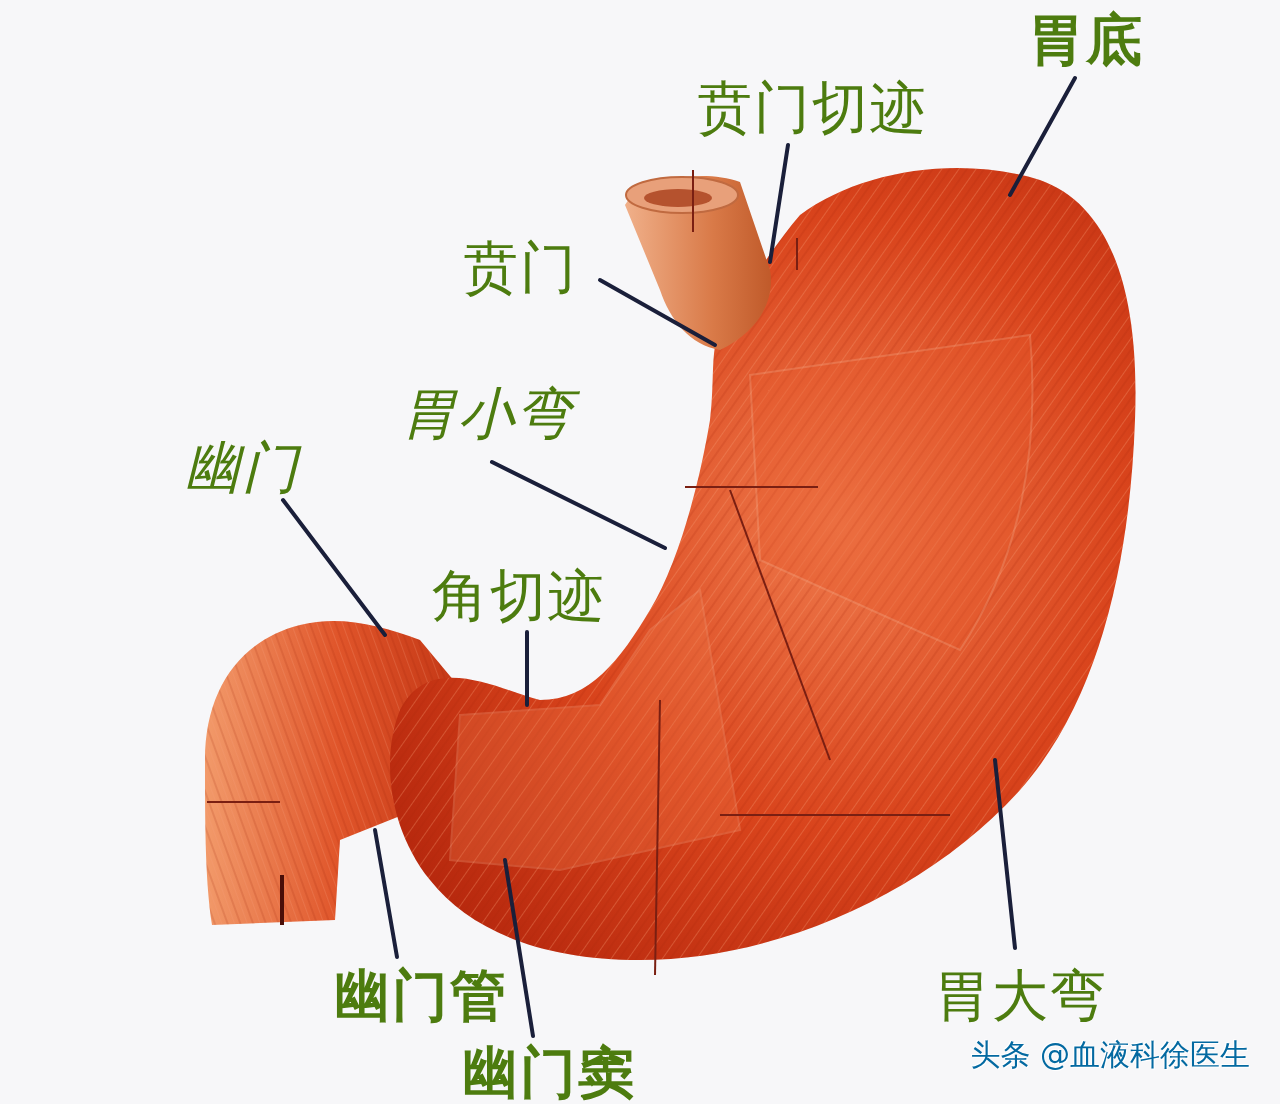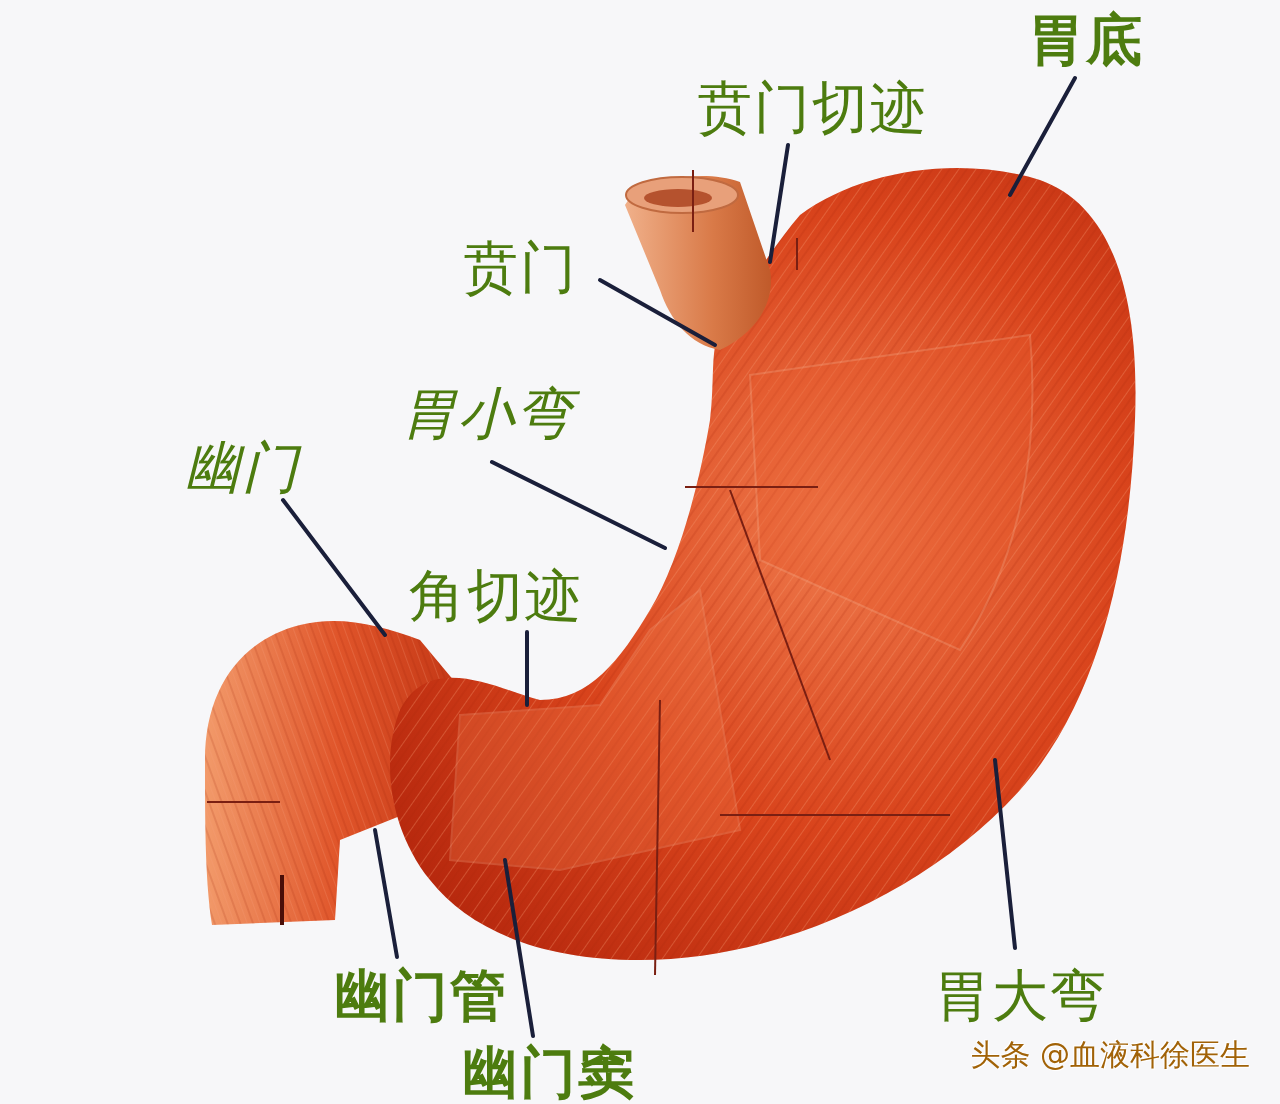--- a/index.html
+++ b/index.html
@@ -18,21 +18,21 @@
     line-height: 1;
     white-space: nowrap;
     letter-spacing: 2px;
     font-family: "DejaVu Sans", sans-serif;
   }
   .label.thin { font-weight: normal; }
   .watermark {
     position: absolute;
     right: 30px; bottom: 28px;
     font-size: 30px;
-    color: #a16207;
+    color: #0369a1;
     font-family: "DejaVu Sans", sans-serif;
     text-shadow: 1px 1px 0 #fff, -1px -1px 0 #fff;
     white-space: nowrap;
   }
 </style>
 </head>
 <body>
 
 <svg id="canvas" viewBox="0 0 1280 1104" xmlns="http://www.w3.org/2000/svg">
   <defs>
@@ -124,18 +124,18 @@
     <line x1="505" y1="860" x2="533" y2="1036"></line>
     <line x1="995" y1="760" x2="1015" y2="948"></line>
   </g>
 </svg>
 
 <div class="label" style="left:1028px; top:12px;">胃底</div>
 <div class="label thin" style="left:690px; top:80px;margin-left:6px;">贲门切迹</div>
 <div class="label thin" style="left:462px; top:240px;">贲门</div>
 <div class="label thin" style="left:400px; top:386px;font-style:italic;">胃小弯</div>
 <div class="label thin" style="left:184px; top:440px;font-style:italic;">幽门</div>
-<div class="label thin" style="left:409px; top:568px;">角切迹</div>
+<div class="label thin" style="left:432px; top:568px;">角切迹</div>
 <div class="label" style="left:286px; top:968px;margin-left:48px;">幽门管</div>
 <div class="label" style="left:462px; top:1045px;">幽门窦</div>
 <div class="label thin" style="left:934px; top:968px;">胃大弯</div>
 
 <div class="watermark">头条 @血液科徐医生</div>
 
 </body></html>

